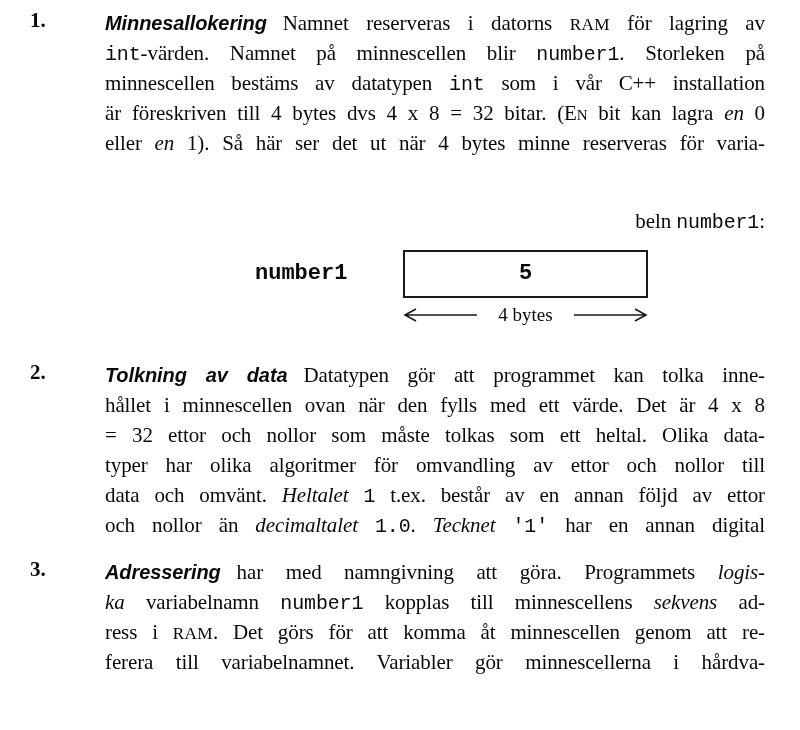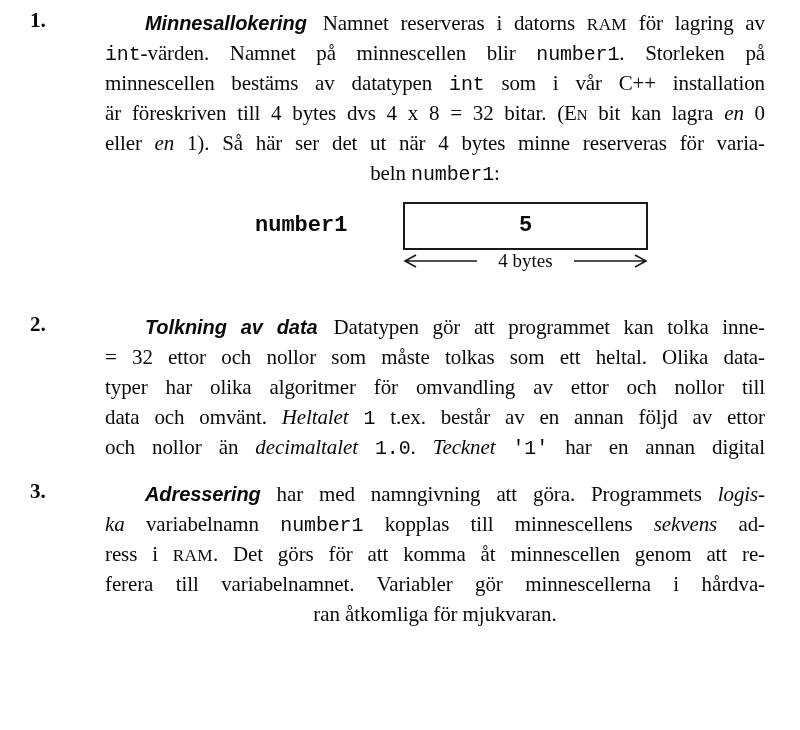--- a/index.html
+++ b/index.html
@@ -14,25 +14,25 @@
     width: 800px; height: 730px;
     padding: 8px 35px 0 30px;
   }
   .section { position: relative; margin-left: 75px; width: 660px; }
   .sec-num { position: absolute; left: -75px; top: 0; font-weight: bold; }
   .line {
     height: 30px; line-height: 30px; overflow: hidden;
     text-align: justify; text-align-last: justify;
     letter-spacing: -0.1px;
   }
-  .line.last { text-align: center; text-align-last: auto; }
+  .line.last { text-align: right; text-align-last: auto; margin-top: 48px; }
   .run-h {
     font-family: "Liberation Sans", sans-serif;
     font-weight: bold; font-style: italic;
-    font-size: 20px; margin-right: 16px; margin-left: 40px;
+    font-size: 20px; margin-right: 16px;
   }
   .run-m { font-family: "Liberation Mono", monospace; font-weight: normal; font-size: 0.95em; }
   .run-i { font-style: italic; }
   .run-sc { font-variant: small-caps; }
   .run-r { font-size: 0.82em; letter-spacing: 0.3px; }
 
   .mem-figure {
     display: flex; align-items: flex-start;
     margin: 14px 0 0 225px; height: 78px;
   }
@@ -44,21 +44,21 @@
   .cell-box {
     box-sizing: border-box; width: 245px; height: 48px;
     border: 2px solid #1a1a1a; background: #ffffff;
     text-align: center;
   }
   .cell-val {
     font-family: "Liberation Mono", monospace; font-weight: bold;
     font-size: 22px; line-height: 44px;
   }
   .width-row {
-    height: 22px;
+    margin-top: 6px; height: 22px;
     display: flex; align-items: center; justify-content: space-between;
   }
   .width-label { font-size: 19px; padding: 0 8px; white-space: nowrap; }
   .width-row svg { display: block; flex: 0 0 auto; }
 </style>
 </head>
 <body>
 
 <div class="page">
 
@@ -89,20 +89,21 @@
           <path d="M0 8 H72 M61 2 L72 8 L61 14" fill="none" stroke="#1a1a1a" stroke-width="1.6"></path>
         </svg>
       </div>
     </div>
   </figure>
 
   <div style="margin-top:32px;">
       <div class="section">
         <span class="sec-num">2.</span>
         <div class="line"><span class="run-h">Tolkning av data</span><span>Datatypen gör att programmet kan tolka inne-</span></div>
+        <div class="line"><span>hållet i minnescellen ovan när den fylls med ett värde. Det är 4 x 8</span></div>
         <div class="line"><span>= 32 ettor och nollor som måste tolkas som ett heltal. Olika data-</span></div>
         <div class="line"><span>typer har olika algoritmer för omvandling av ettor och nollor till</span></div>
         <div class="line"><span>data och omvänt. </span><span class="run-i">Heltalet</span><span> </span><span class="run-m">1</span><span> t.ex. består av en annan följd av ettor</span></div>
         <div class="line"><span>och nollor än </span><span class="run-i">decimaltalet</span><span> </span><span class="run-m">1.0</span><span>. </span><span class="run-i">Tecknet</span><span> </span><span class="run-m">'1'</span><span> har en annan digital</span></div>
       </div>
     </div>
 
   <div style="margin-top:17px;">
       <div class="section">
         <span class="sec-num">3.</span>

